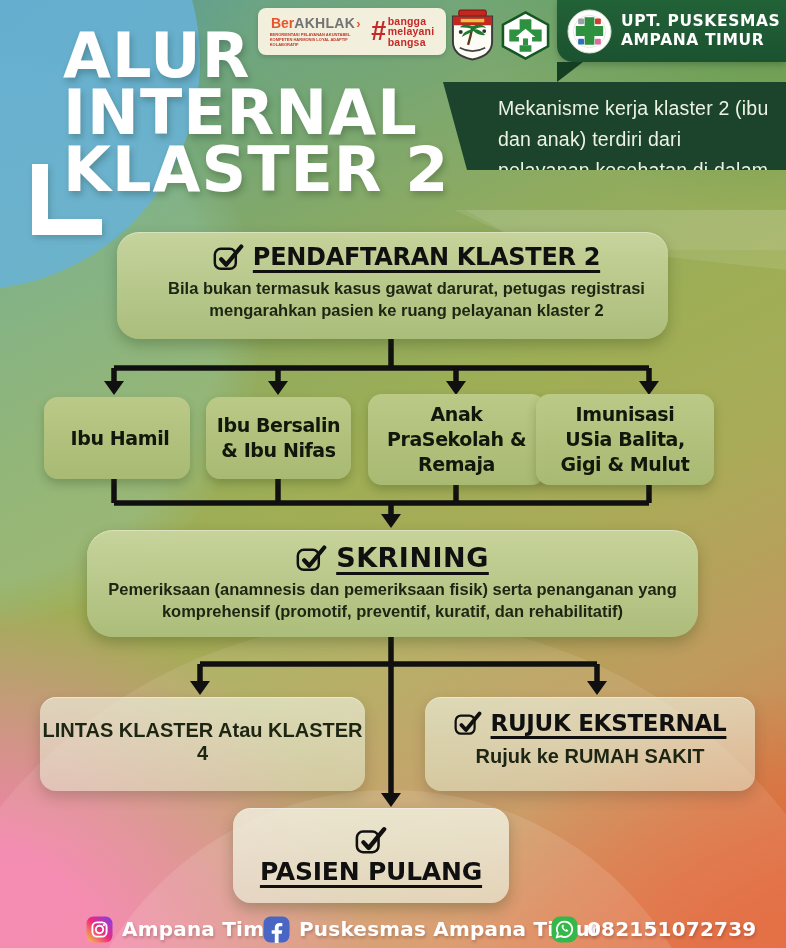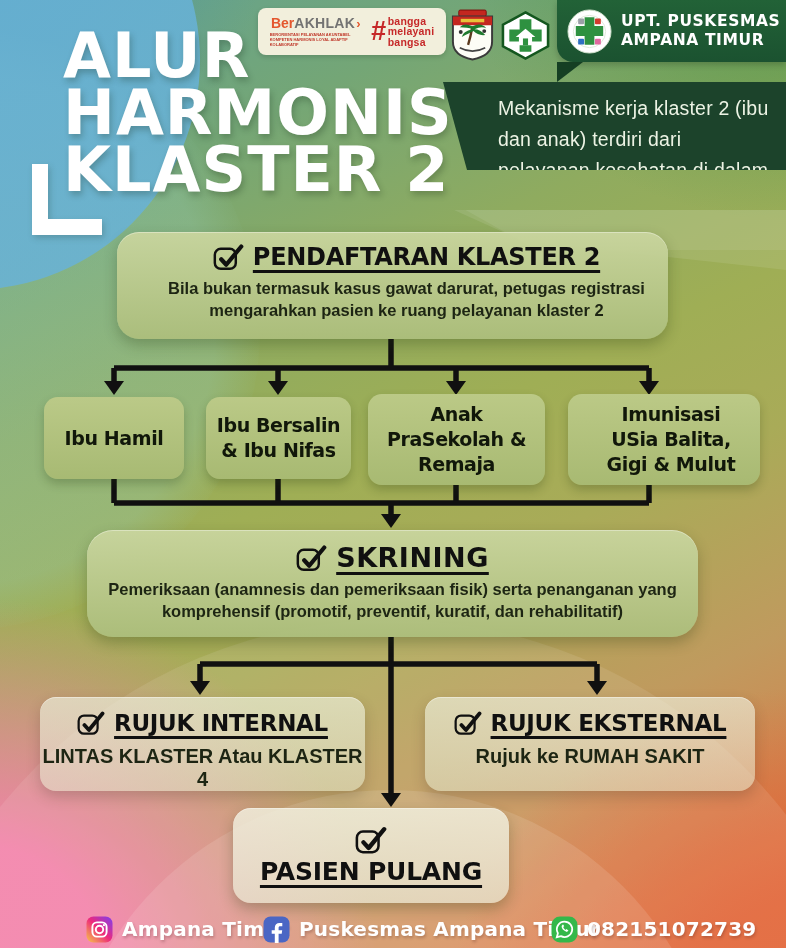--- a/index.html
+++ b/index.html
@@ -78,24 +78,24 @@
 
   .pendaftaran{left:117px;top:232px;width:551px;height:107px;padding-top:11px;padding-left:28px;}
   .pendaftaran h2{font-size:24px;}
   .pendaftaran .body{font-size:16.5px;line-height:22px;width:520px;margin:6px auto 0;}
 
   .branch{top:397px;height:82px;border-radius:14px;display:flex;align-items:center;justify-content:center;
     background:linear-gradient(180deg,rgba(188,202,136,.97),rgba(168,186,115,.97));
     box-shadow:0 5px 10px rgba(35,55,15,.25);z-index:2;}
   .branch .lbl{font-family:"DejaVu Sans",sans-serif;font-weight:800;font-size:19px;line-height:25px;
     color:#11170a;white-space:pre-line;text-align:center;letter-spacing:-.4px;}
-  .b1{left:44px;width:140px;}
+  .b1{left:44px;width:140px;padding-left:6px;}
   .b2{left:206px;width:145px;}
   .b3{left:368px;width:177px;top:394px;height:91px;}
-  .b4{left:568px;width:178px;top:394px;height:91px;padding-left:14px;}
+  .b4{left:536px;width:178px;top:394px;height:91px;}
 
   .skrining{left:87px;top:530px;width:611px;height:107px;border-radius:26px;padding-top:12px;}
   .skrining h2{font-size:27px;letter-spacing:.5px;}
   .skrining .body{font-size:16.5px;line-height:22px;width:575px;margin:5px auto 0;}
 
   .rujuk{top:697px;height:94px;border-radius:16px;padding-top:13px;
     background:linear-gradient(180deg,rgba(241,245,229,.62),rgba(228,234,208,.52));
     box-shadow:0 6px 14px rgba(60,40,30,.22), inset 0 1px 0 rgba(255,255,255,.4);}
   .rujuk h2{font-size:23px;}
   .rujuk .body{font-size:20px;margin-top:9px;}
@@ -156,21 +156,21 @@
       <polygon points="639,381 659,381 649,395"></polygon>
       <polygon points="381,514 401,514 391,528"></polygon>
       <polygon points="190,681 210,681 200,695"></polygon>
       <polygon points="587,681 607,681 597,695"></polygon>
       <polygon points="381,793 401,793 391,807"></polygon>
     </g>
   </svg>
 
   <div class="abs title">
     <div>ALUR</div>
-    <div>HARMONIS</div>
+    <div>INTERNAL</div>
     <div>KLASTER 2</div>
   </div>
   <div class="abs l-bracket"></div>
 
   <div class="abs badge-cream">
     <div class="berakhlak">
       <div class="row">
         <span class="ber">Ber</span>
         <span class="akhlak">AKHLAK</span>
         <span class="ber-arrow">›</span>
@@ -259,27 +259,20 @@
       <svg class="check-icon" width="31" height="28" viewBox="0 0 34 30">
         <rect x="2" y="6" width="23" height="22" rx="6.5" fill="none" stroke="#101010" stroke-width="2.7"></rect>
         <path d="M9 17.5 L14.5 23.5 L31 3.5" fill="none" stroke="#101010" stroke-width="4.6" stroke-linecap="round" stroke-linejoin="round"></path>
       </svg>
       <h2>SKRINING</h2>
     </div>
     <div class="body">Pemeriksaan (anamnesis dan pemeriksaan fisik) serta penanganan yang komprehensif (promotif, preventif, kuratif, dan rehabilitatif)</div>
   </div>
 
   <div class="abs fbox rujuk ri">
-    <div class="hd">
-      <svg class="check-icon" width="28" height="26" viewBox="0 0 34 30">
-        <rect x="2" y="6" width="23" height="22" rx="6.5" fill="none" stroke="#101010" stroke-width="2.7"></rect>
-        <path d="M9 17.5 L14.5 23.5 L31 3.5" fill="none" stroke="#101010" stroke-width="4.6" stroke-linecap="round" stroke-linejoin="round"></path>
-      </svg>
-      <h2>RUJUK INTERNAL</h2>
-    </div>
     <div class="body">LINTAS KLASTER Atau KLASTER 4</div>
   </div>
 
   <div class="abs fbox rujuk re">
     <div class="hd">
       <svg class="check-icon" width="28" height="26" viewBox="0 0 34 30">
         <rect x="2" y="6" width="23" height="22" rx="6.5" fill="none" stroke="#101010" stroke-width="2.7"></rect>
         <path d="M9 17.5 L14.5 23.5 L31 3.5" fill="none" stroke="#101010" stroke-width="4.6" stroke-linecap="round" stroke-linejoin="round"></path>
       </svg>
       <h2>RUJUK EKSTERNAL</h2>

